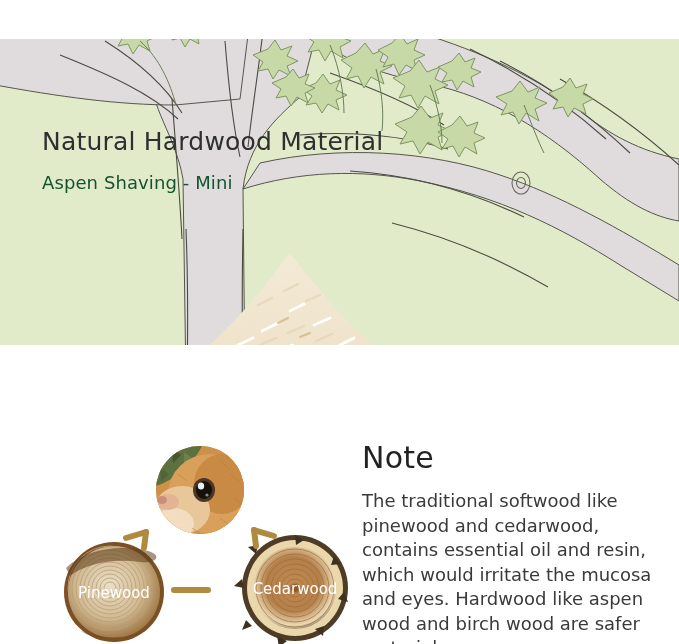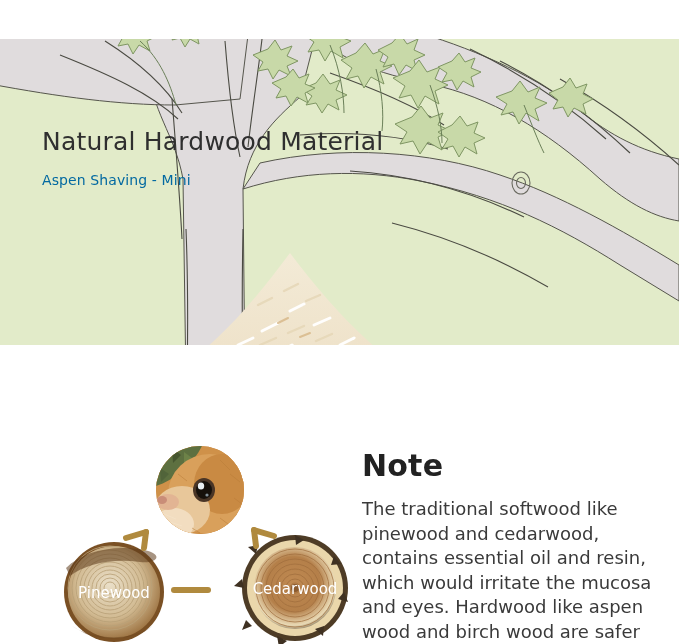--- a/index.html
+++ b/index.html
@@ -13,38 +13,38 @@
   .hero{position:absolute;left:0;top:15px;width:679px;height:345px;overflow:hidden;background:#e2ebc9;margin-top:24px;}
   .hero-svg{position:absolute;left:0;top:0;width:679px;height:345px;}
 
   .hero-title{
     position:absolute;left:42px;top:88px;
     font-size:25px;font-weight:400;color:#2f2f2f;letter-spacing:.2px;
     white-space:nowrap;
   }
   .hero-sub{
     position:absolute;left:42px;top:133px;
-    font-size:14px;font-weight:400;color:#0369a1;letter-spacing:.1px;
+    font-size:18px;font-weight:400;color:#14532d;letter-spacing:.1px;
     white-space:nowrap;
   }
 
   
   .pile{position:absolute;left:52px;top:196px;width:480px;height:240px;}
   .pile svg{width:100%;height:100%;display:block;}
 
   
   .lower{position:absolute;left:0;top:345px;width:679px;height:299px;background:#fff;}
 
   .diagram{position:absolute;left:52px;top:95px;width:310px;height:204px;}
   .diagram svg{width:100%;height:100%;display:block;}
 
   .note-block{position:absolute;left:362px;top:98px;width:300px;}
   .note-title{
-    font-size:30px;font-weight:700;color:#222;letter-spacing:.2px;
-    line-height:1;margin:8px 0 16px 0;
+    font-size:30px;font-weight:400;color:#222;letter-spacing:.2px;
+    line-height:1;margin:0 0 16px 0;
   }
   .note-body{
     font-size:18px;font-weight:400;color:#3a3a3a;line-height:24.5px;
     margin:0;width:290px;
   }
 
   .wood-label{
     font-family:"DejaVu Sans", sans-serif;
     font-size:15px;fill:#ffffff;
   }

